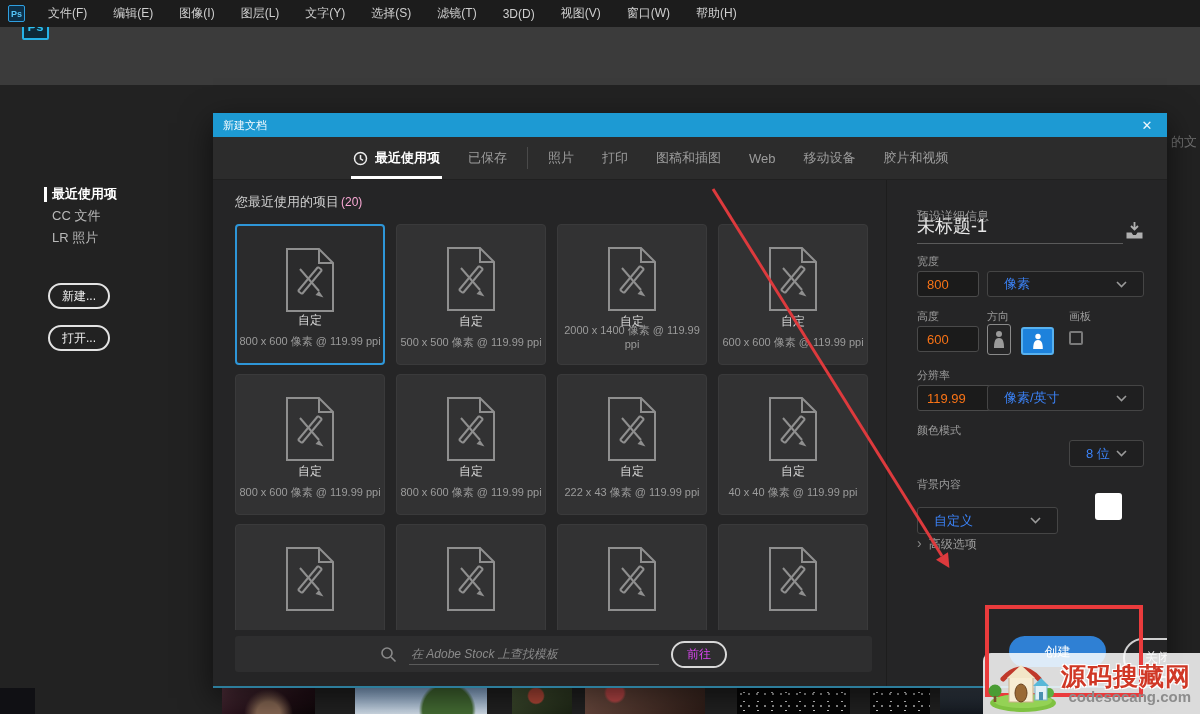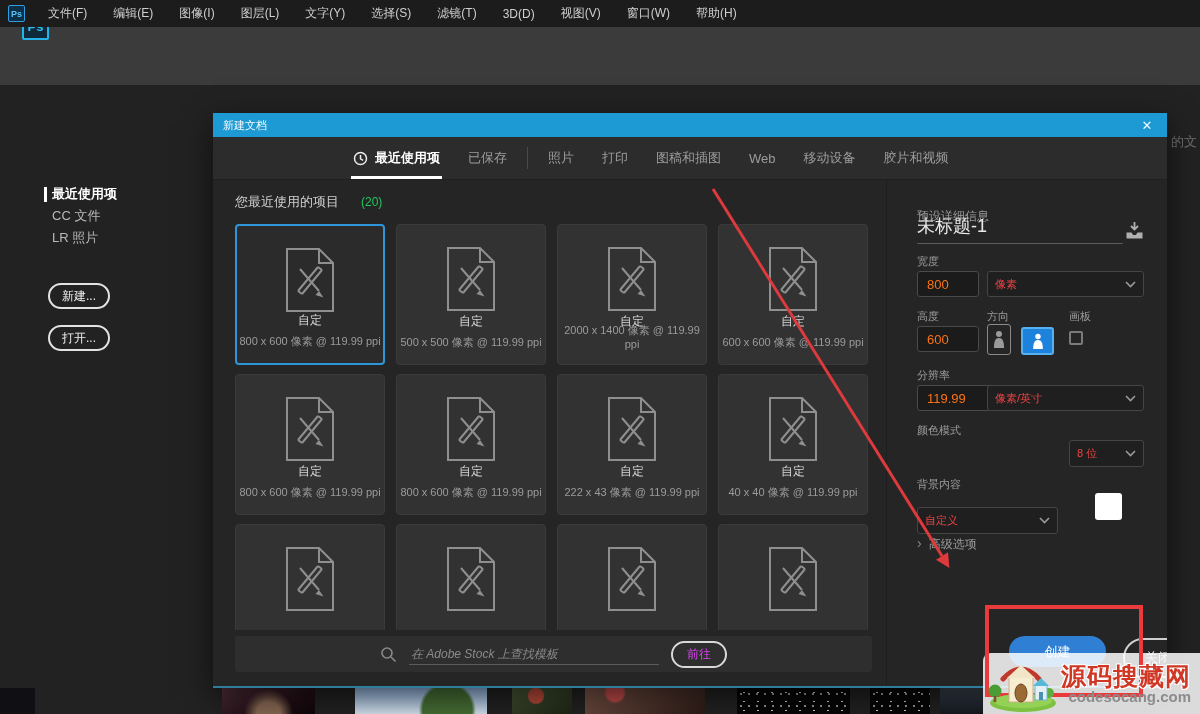--- a/index.html
+++ b/index.html
@@ -66,21 +66,21 @@
   .dlg-tabs { position:absolute; left:0; top:24px; right:0; height:43px; background:#2c2c2c;
               border-bottom:1px solid #202020; display:flex; align-items:stretch; padding-left:126px; }
   .tab { position:relative; display:flex; align-items:center; gap:7px; padding:0 14px; color:#9c9c9c;
          font-size:13px; cursor:pointer; }
   .tab.active { color:#ffffff; font-weight:bold; }
   .tab.active::after { content:""; position:absolute; left:12px; right:12px; bottom:0; height:3px; background:#ffffff; }
   .tab-divider { width:1px; height:22px; background:#4a4a4a; align-self:center; margin:0 6px; }
 
   .dlg-content { position:absolute; left:0; top:67px; right:281px; bottom:0; background:#252526; }
   .recent-header { position:absolute; left:22px; top:13px; font-size:13px; color:#cfcfcf; }
-  .recent-count { color:#22c55e; margin-left:22px; font-size:12px; }
+  .recent-count { color:#f9a8d4; margin-left:2px; font-size:12px; }
   .grid { position:absolute; left:22px; top:44px; width:633px; height:406px; overflow:hidden;
           display:grid; grid-template-columns:repeat(4,150px); grid-auto-rows:141px; column-gap:11px; row-gap:9px; }
   .card { position:relative; background:#323233; border-radius:4px; border:1px solid #3a3a3b; cursor:pointer; }
   .card.selected { border:2px solid #2e96d8; background:#2b2b2c; }
   .card svg.doc-icon { position:absolute; left:50%; top:20px; transform:translateX(-50%); }
   .card-name { position:absolute; left:0; right:0; bottom:34px; text-align:center; color:#d6d6d6; font-size:12px; }
   .card-size { position:absolute; left:0; right:0; bottom:14px; text-align:center; color:#9b9b9b; font-size:11px; }
 
   .stock-bar { position:absolute; left:22px; top:456px; width:637px; height:36px; background:#2e2e2f;
                border-radius:3px; display:flex; align-items:center; justify-content:center; gap:12px; }
@@ -93,21 +93,21 @@
   
   .panel { position:absolute; right:0; top:67px; width:281px; bottom:0; background:#252526;
            border-left:1px solid #1d1d1d; }
   .p-label { position:absolute; font-size:11px; color:#9c9c9c; }
   .doc-title { position:absolute; left:30px; top:34px; width:206px; height:30px; color:#e8e8e8; font-size:18px;
                border-bottom:1px solid #5a5a5a; cursor:text; }
   .save-icon { position:absolute; right:22px; top:40px; cursor:pointer; }
   .field { position:absolute; height:26px; background:#1b1b1b; border:1px solid #4a4a4a; border-radius:3px;
            color:#f97316; font-size:13px; padding:0 9px; outline:none; }
   .select { position:absolute; height:26px; background:#1f1f20; border:1px solid #454545; border-radius:3px;
-            display:flex; align-items:center; padding:0 7px; color:#ef4444; font-size:11px; cursor:pointer; }
+            display:flex; align-items:center; padding:0 16px; color:#3b82f6; font-size:13px; cursor:pointer; }
   .select .sel-chevron { margin-left:auto; }
   .orient { position:absolute; border-radius:3px; cursor:pointer; display:flex; align-items:center; justify-content:center; }
   .orient.portrait { left:100px; top:144px; width:24px; height:31px; border:1px solid #8a8a8a; }
   .orient.landscape { left:134px; top:147px; width:33px; height:28px; border:2px solid #57b1ef; background:#1d82dc; }
   .artboard-check { position:absolute; left:182px; top:151px; width:14px; height:14px; border:2px solid #7a7a7a;
                     border-radius:2px; cursor:pointer; }
   .bg-swatch { position:absolute; left:208px; top:313px; width:27px; height:27px; background:#ffffff;
                border-radius:3px; cursor:pointer; }
   .advanced { position:absolute; left:30px; top:355px; color:#9c9c9c; font-size:12px; cursor:pointer; }
   .advanced::before { content:"\203A"; color:#8a8a8a; margin-right:7px; font-size:14px; }

